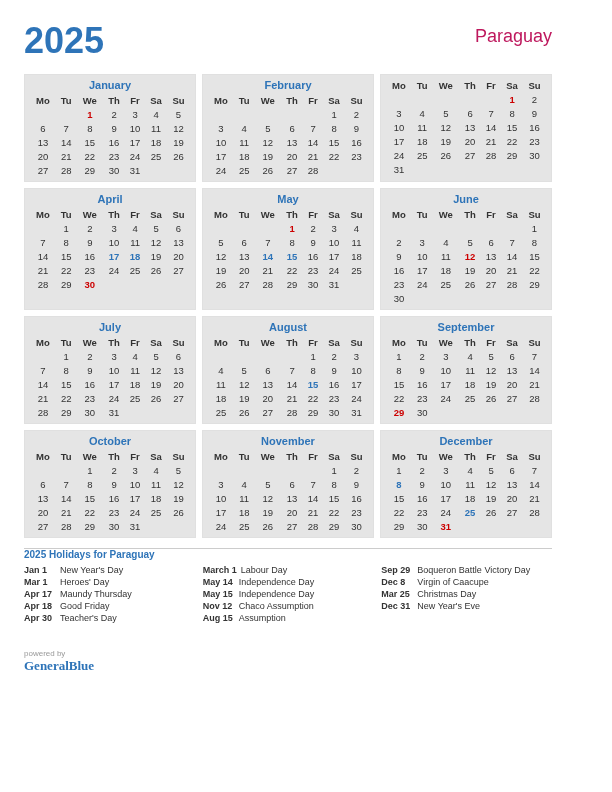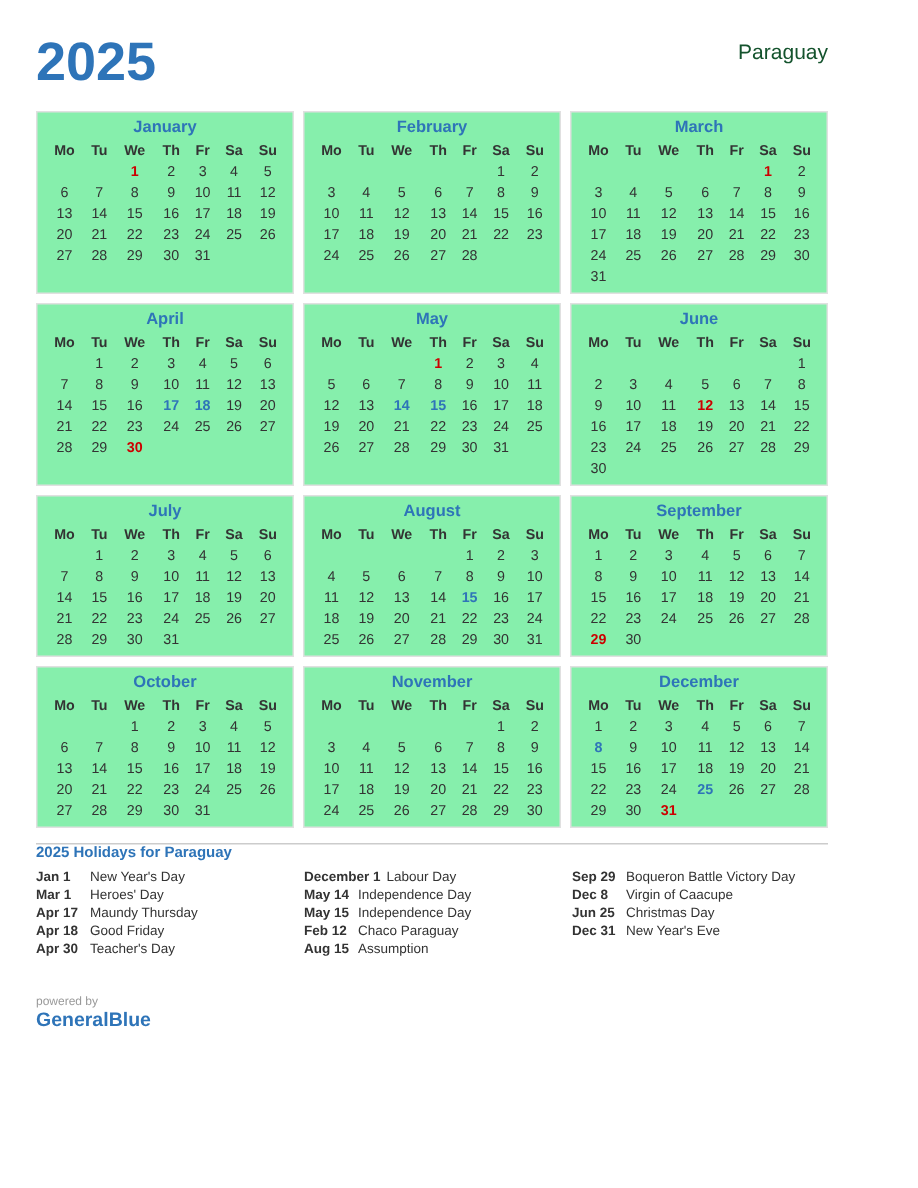--- a/index.html
+++ b/index.html
@@ -22,33 +22,33 @@
       justify-content: space-between;
       align-items: flex-start;
       margin-bottom: 12px;
     }
     .year-title {
       font-size: 36px;
       font-weight: bold;
       color: #2e74b8;
     }
     .country-title {
-      font-size: 14px;
-      color: #14532d;
+      font-size: 18px;
+      color: #be185d;
       margin-top: 6px;
     }
     .calendars-grid {
       display: grid;
       grid-template-columns: 1fr 1fr 1fr;
       gap: 6px;
     }
     .month-block {
       border: 1px solid #e0e0e0;
       padding: 4px 5px;
-      background: #86efac;
+      background: #e5e5e5;
     }
     .month-name {
       text-align: center;
       color: #2e74b8;
       font-weight: bold;
       font-size: 11px;
       margin-bottom: 3px;
     }
     .cal-table {
       width: 100%;
@@ -114,20 +114,21 @@
       gap: 4px;
     }
     .footer-powered {
       font-size: 8px;
       color: #999;
     }
     .footer-brand {
       font-size: 13px;
       font-weight: bold;
       color: #333;
+      font-family: Liberation Serif, serif;
     }
     .footer-brand span {
       color: #2e74b8;
     }
   </style>
 </head>
 <body>
 
 <div class="page">
   <div class="header">
@@ -256,21 +257,20 @@
               <td>26</td>
               <td>27</td>
               <td>28</td>
               <td></td>
               <td></td>
             </tr>
           </tbody>
         </table>
       </div>
       <div class="month-block">
-        <div class="month-name">March</div>
         <table class="cal-table">
           <thead>
             <tr>
               <th>Mo</th>
               <th>Tu</th>
               <th>We</th>
               <th>Th</th>
               <th>Fr</th>
               <th>Sa</th>
               <th>Su</th>
@@ -932,51 +932,51 @@
             <span class="holiday-date">Apr 18</span>
             <span class="holiday-name">Good Friday</span>
           </div>
           <div class="holiday-item">
             <span class="holiday-date">Apr 30</span>
             <span class="holiday-name">Teacher's Day</span>
           </div>
         </div>
         <div>
           <div class="holiday-item">
-            <span class="holiday-date">December 1</span>
+            <span class="holiday-date">March 1</span>
             <span class="holiday-name">Labour Day</span>
           </div>
           <div class="holiday-item">
             <span class="holiday-date">May 14</span>
             <span class="holiday-name">Independence Day</span>
           </div>
           <div class="holiday-item">
             <span class="holiday-date">May 15</span>
             <span class="holiday-name">Independence Day</span>
           </div>
           <div class="holiday-item">
-            <span class="holiday-date">Feb 12</span>
-            <span class="holiday-name">Chaco Paraguay</span>
+            <span class="holiday-date">Nov 12</span>
+            <span class="holiday-name">Chaco Assumption</span>
           </div>
           <div class="holiday-item">
             <span class="holiday-date">Aug 15</span>
             <span class="holiday-name">Assumption</span>
           </div>
         </div>
         <div>
           <div class="holiday-item">
             <span class="holiday-date">Sep 29</span>
             <span class="holiday-name">Boqueron Battle Victory Day</span>
           </div>
           <div class="holiday-item">
             <span class="holiday-date">Dec 8</span>
             <span class="holiday-name">Virgin of Caacupe</span>
           </div>
           <div class="holiday-item">
-            <span class="holiday-date">Jun 25</span>
+            <span class="holiday-date">Mar 25</span>
             <span class="holiday-name">Christmas Day</span>
           </div>
           <div class="holiday-item">
             <span class="holiday-date">Dec 31</span>
             <span class="holiday-name">New Year's Eve</span>
           </div>
         </div>
       </div>
   </div>
 

